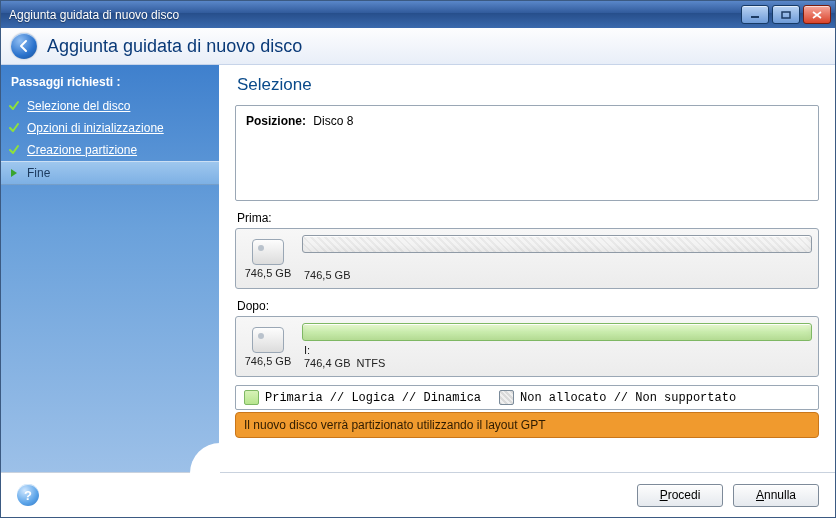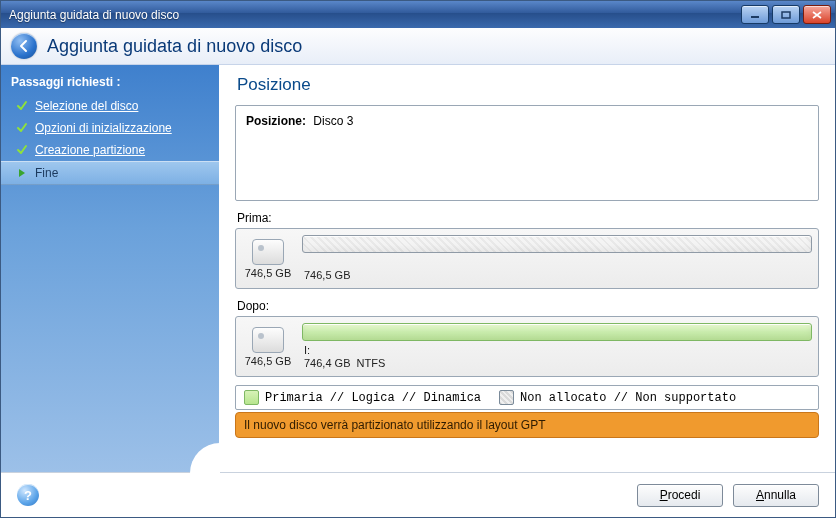--- a/index.html
+++ b/index.html
@@ -15,21 +15,21 @@
   .headerstrip{height:36px;background:linear-gradient(to bottom,#fdfdfe,#e8eef8);border-bottom:1px solid #c7d4e9;display:flex;align-items:center;padding:0 10px;gap:10px;}
   .back-btn{width:26px;height:26px;border-radius:50%;background:radial-gradient(circle at 35% 30%,#8fbdf2,#2a72cc 60%,#1a4f94);display:flex;align-items:center;justify-content:center;box-shadow:inset 0 1px 0 rgba(255,255,255,.6),0 0 2px rgba(0,0,0,.3);}
   .back-btn svg{display:block;}
   .header-title{font-size:18px;color:#0a3a78;}
   
   .body{flex:1;display:flex;min-height:0;}
   
   .sidebar{width:218px;background:linear-gradient(to bottom,#3f80cd 0%,#6aa1db 40%,#9cc0e8 100%);border-right:0;border-bottom-right-radius:30px;color:#fff;padding:6px 0 20px 0;position:relative;}
   .sidebar::after{content:"";position:absolute;right:-1px;bottom:-1px;width:30px;height:30px;background:#fff;border-top-left-radius:30px;}
   .sidebar-header{font-weight:bold;font-size:12px;padding:4px 10px 6px 10px;}
-  .step{display:flex;align-items:center;gap:6px;padding:4px 10px 4px 14px;font-size:12px;}
+  .step{display:flex;align-items:center;gap:6px;padding:4px 10px 4px 6px;font-size:12px;}
   .step .ico{width:14px;height:14px;display:flex;align-items:center;justify-content:center;flex:none;}
   .step.done .label{text-decoration:underline;color:#fff;cursor:pointer;}
   .step.current{background:linear-gradient(to bottom,#9ec7ee,#7db0e4);color:#1c3a5e;border-top:1px solid rgba(255,255,255,.6);border-bottom:1px solid rgba(0,40,90,.25);}
   .step.current .label{color:#1c3a5e;font-weight:normal;}
   
   .main{flex:1;display:flex;flex-direction:column;padding:8px 16px 0 16px;min-width:0;}
   .page-title{font-size:17px;color:#0a4a8a;margin:2px 0 10px 2px;}
   .panel{border:1px solid #9aa7b5;background:#fff;border-radius:2px;padding:8px 10px;}
   .pos-panel{height:78px;}
   .section-label{font-size:12px;margin:10px 0 3px 2px;}
@@ -125,25 +125,25 @@
           <span class="ico">
             <svg width="12" height="12" viewBox="0 0 12 12">
                 <path d="M3 2 L9 6 L3 10 Z" fill="#39a42e"></path>
               </svg>
           </span>
           <span class="label">Fine</span>
         </div>
       </div>
 
       <div class="main">
-        <div class="page-title">Posizione</div>
+        <div class="page-title">Selezione</div>
 
         <div class="panel pos-panel">
           <span><b>Posizione:</b></span>
-          <span style="margin-left:4px;">Disco 3</span>
+          <span style="margin-left:4px;">Disco 8</span>
         </div>
 
         <div class="section-label">Prima:</div>
         <div class="disk-panel">
           <div class="disk-icon-col">
             <div class="disk-icon"></div>
             <div class="disk-size">746,5 GB</div>
           </div>
           <div class="part-col">
             <div class="part-bar unalloc"></div>

